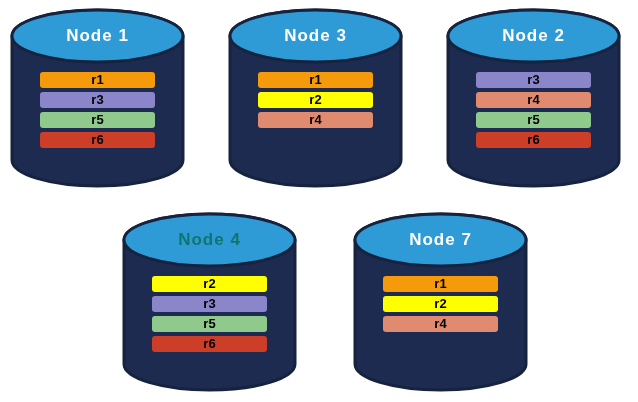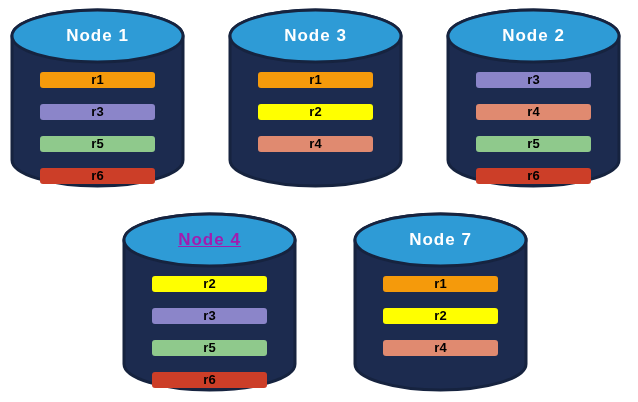--- a/index.html
+++ b/index.html
@@ -48,21 +48,21 @@
   }
   .record {
     position: relative;
     border-radius: 3px;
     text-align: center;
     color: #000000;
     font-weight: bold;
     font-size: 13px;
     line-height: 16px;
     height: 16px;
-    margin-bottom: 16px;
+    margin-bottom: 4px;
     box-sizing: border-box;
   }
 </style>
 </head>
 <body>
 
 <div id="diagram">
     <div class="node" style="left: 10px; top: 8px; width: 175px; height: 180px;">
       <svg class="node-svg" width="175" height="180" viewBox="0 0 175 180">
         <path d="M 2 28 L 2 152 A 85.5 26 0 0 0 173 152 L 173 28 A 85.5 26 0 0 0 2 28 Z" fill="#1c2b4f" stroke="#16233f" stroke-width="3"></path>
@@ -99,21 +99,21 @@
         <div class="record" style="background: rgb(224, 138, 112); color: rgb(0, 0, 0);">r4</div>
         <div class="record" style="background: rgb(143, 201, 140); color: rgb(0, 0, 0);">r5</div>
         <div class="record" style="background: rgb(204, 62, 40); color: rgb(0, 0, 0);">r6</div>
       </div>
     </div>
     <div class="node" style="left: 122px; top: 212px; width: 175px; height: 180px;">
       <svg class="node-svg" width="175" height="180" viewBox="0 0 175 180">
         <path d="M 2 28 L 2 152 A 85.5 26 0 0 0 173 152 L 173 28 A 85.5 26 0 0 0 2 28 Z" fill="#1c2b4f" stroke="#16233f" stroke-width="3"></path>
         <ellipse cx="87.5" cy="28" rx="85.5" ry="26" fill="#2e9bd6" stroke="#16233f" stroke-width="3"></ellipse>
       </svg>
-      <div class="node-title" style="top: 19px; color: #a21caf; text-decoration: underline;">Node  4</div>
+      <div class="node-title" style="top: 19px; color: #0f766e;">Node  4</div>
       <div class="records" style="left: 30px; top: 64px; width: 115px;">
         <div class="record" style="background: rgb(255, 255, 0); color: rgb(0, 0, 0);">r2</div>
         <div class="record" style="background: rgb(139, 133, 201); color: rgb(0, 0, 0);">r3</div>
         <div class="record" style="background: rgb(143, 201, 140); color: rgb(0, 0, 0);">r5</div>
         <div class="record" style="background: rgb(204, 62, 40); color: rgb(0, 0, 0);">r6</div>
       </div>
     </div>
     <div class="node" style="left: 353px; top: 212px; width: 175px; height: 180px;">
       <svg class="node-svg" width="175" height="180" viewBox="0 0 175 180">
         <path d="M 2 28 L 2 152 A 85.5 26 0 0 0 173 152 L 173 28 A 85.5 26 0 0 0 2 28 Z" fill="#1c2b4f" stroke="#16233f" stroke-width="3"></path>

